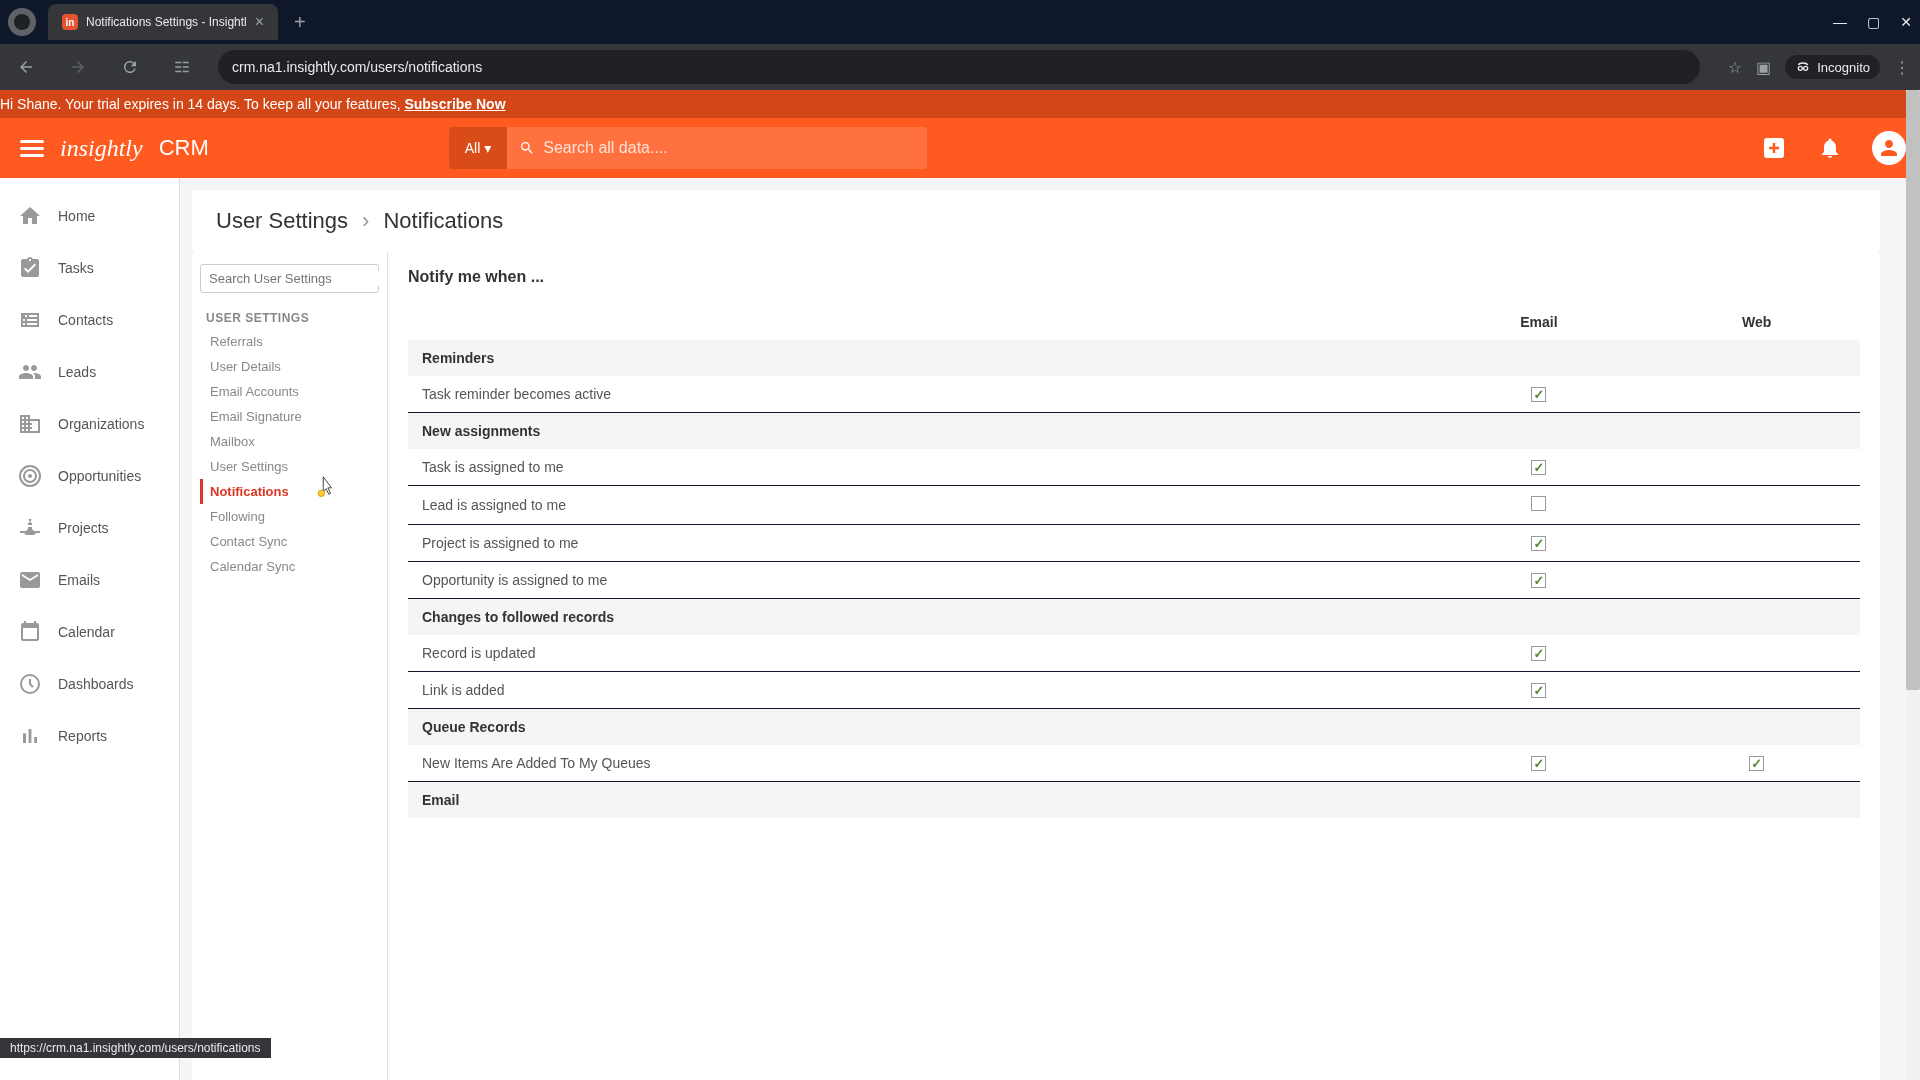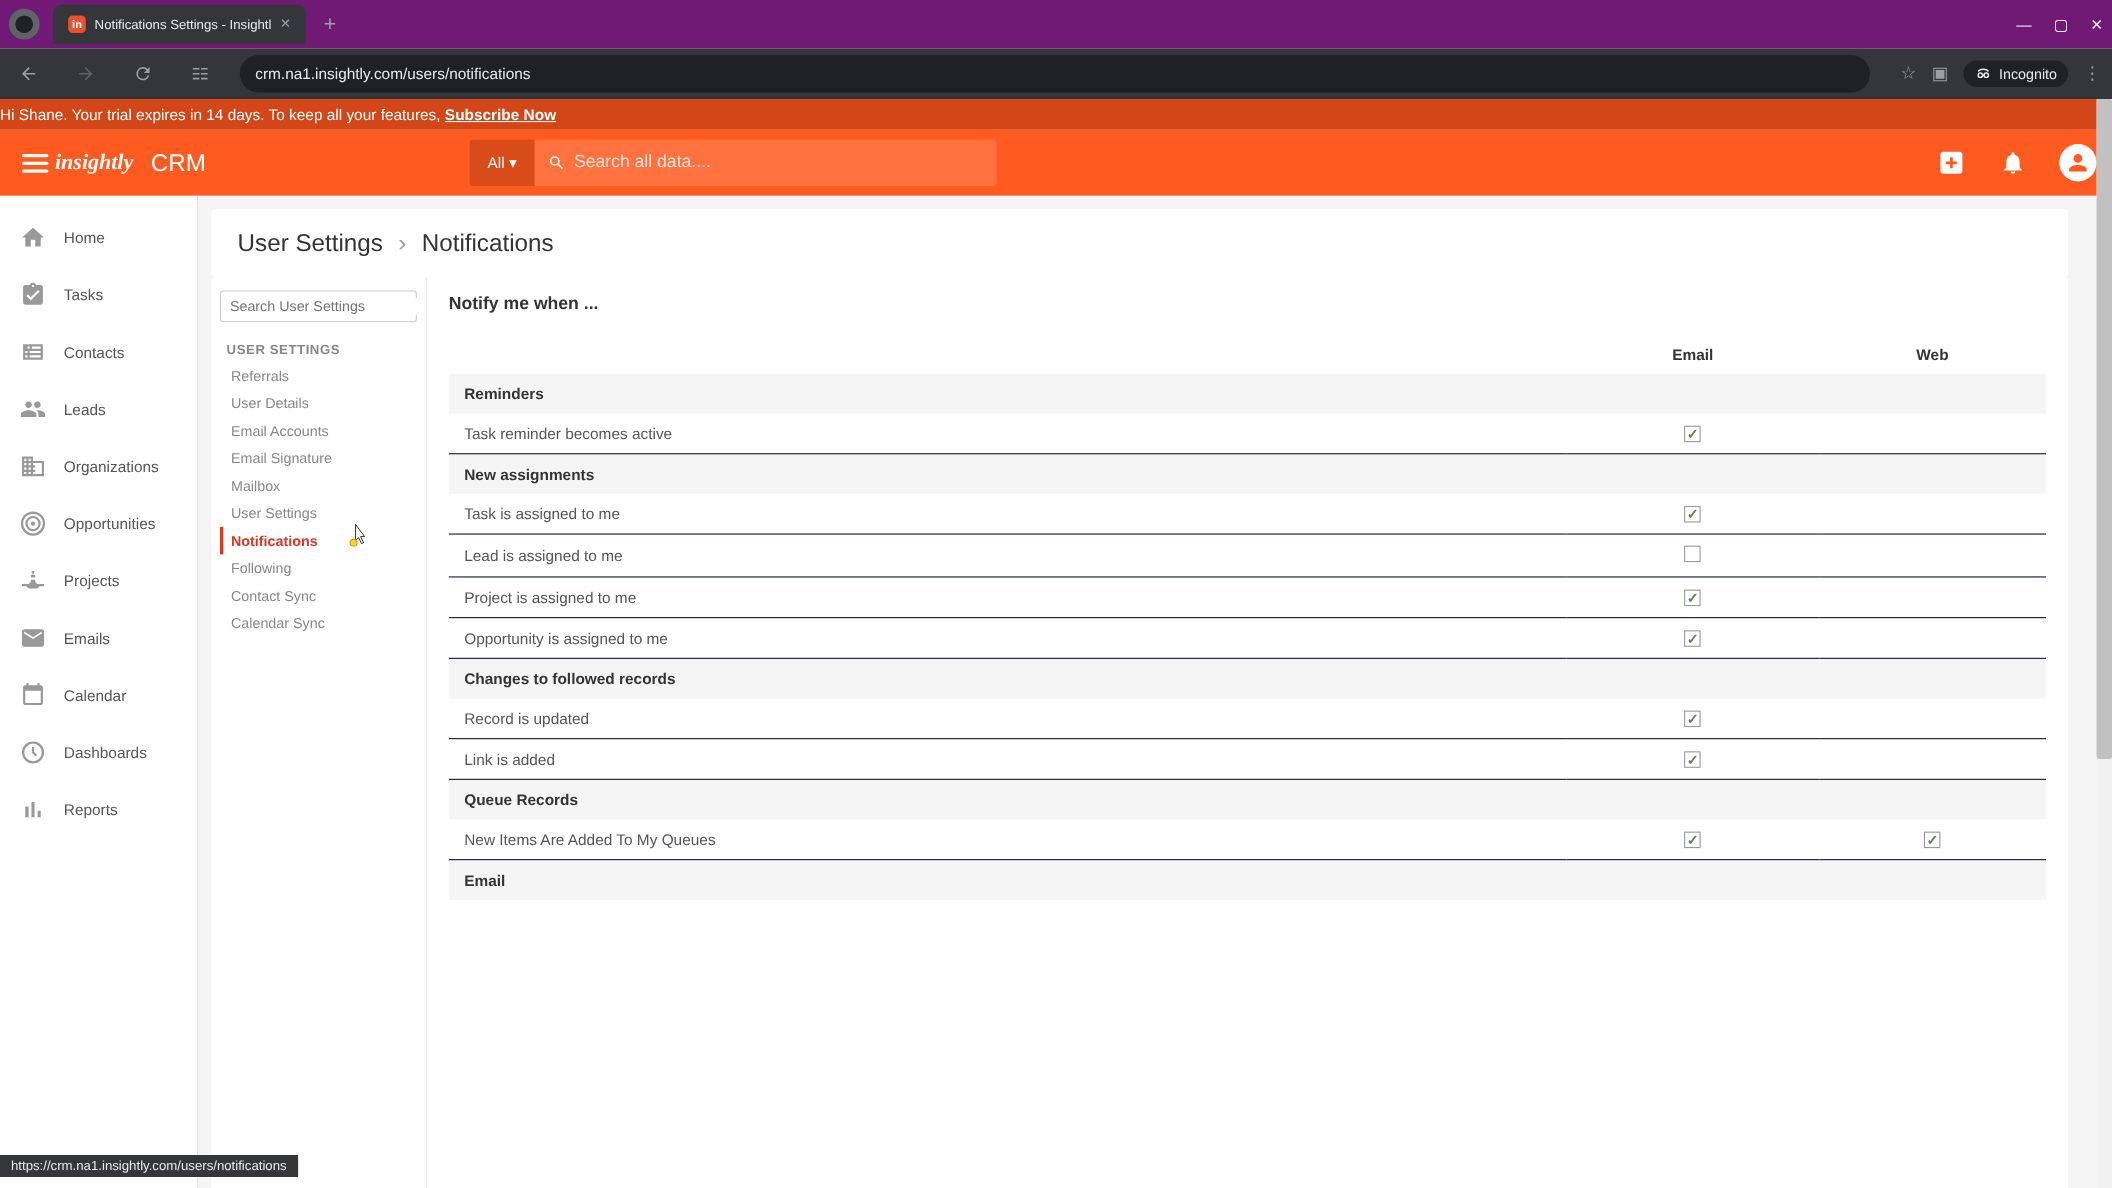--- a/index.html
+++ b/index.html
@@ -1,19 +1,19 @@
 <!DOCTYPE html>
 <html><head>
   <meta charset="utf-8">
   <style>
     * { margin: 0; padding: 0; box-sizing: border-box; font-family: Arial, sans-serif; }
     body { background: #f5f5f5; overflow: hidden; }
     
     
-    .browser-chrome { background: #701a75; height: 44px; display: flex; align-items: center; padding: 0 8px; }
+    .browser-chrome { background: #0f172a; height: 44px; display: flex; align-items: center; padding: 0 8px; }
     .tab-strip { display: flex; align-items: center; height: 100%; flex: 1; }
     .app-icon { width: 28px; height: 28px; background: #5f6368; border-radius: 50%; display: flex; align-items: center; justify-content: center; margin-right: 12px; }
     .app-icon-inner { width: 16px; height: 16px; background: #202124; border-radius: 50%; }
     .tab { display: flex; align-items: center; background: #35363a; padding: 0 14px; height: 36px; border-radius: 8px 8px 0 0; margin-right: 4px; max-width: 240px; }
     .tab-favicon { width: 16px; height: 16px; background: #e8532f; border-radius: 4px; margin-right: 8px; display: flex; align-items: center; justify-content: center; color: #fff; font-size: 10px; font-weight: bold; }
     .tab-title { color: #e8eaed; font-size: 12px; white-space: nowrap; overflow: hidden; text-overflow: ellipsis; flex: 1; }
     .tab-close { color: #9aa0a6; margin-left: 8px; font-size: 16px; cursor: pointer; }
     .new-tab { color: #9aa0a6; font-size: 20px; margin-left: 12px; cursor: pointer; }
     .window-controls { display: flex; gap: 20px; color: #e8eaed; }
     .window-controls span { cursor: pointer; font-size: 14px; }
@@ -27,21 +27,21 @@
     .incognito { display: flex; align-items: center; gap: 6px; background: #202124; border-radius: 16px; padding: 4px 10px; color: #e8eaed; font-size: 13px; }
     
     
     .subscribe-banner { background: #d34617; color: #fff; text-align: left; padding: 6px 0; font-size: 14px; }
     .subscribe-banner .sub-link { font-weight: bold; text-decoration: underline; cursor: pointer; }
     
     
     .app-header { background: #ff5a1f; height: 60px; display: flex; align-items: center; padding: 0 14px; }
     .hamburger { width: 36px; height: 36px; display: flex; flex-direction: column; justify-content: center; gap: 4px; cursor: pointer; padding: 6px; }
     .hamburger span { height: 3px; background: #fff; border-radius: 2px; }
-    .logo { color: #fff; font-size: 20px; font-weight: bold; font-style: italic; font-family: 'Brush Script MT', cursive; }
+    .logo { color: #fff; font-size: 24px; font-weight: normal; font-style: italic; margin-left: 10px; font-family: 'Brush Script MT', cursive; }
     .crm-label { color: #fff; font-size: 22px; margin-left: 16px; font-weight: 300; }
     .search-container { display: flex; margin-left: 240px; }
     .filter-dropdown { background: rgba(0,0,0,0.15); color: #fff; padding: 0 16px; display: flex; align-items: center; height: 42px; font-size: 14px; cursor: pointer; border-radius: 3px 0 0 3px; text-align: right; }
     .search-box { background: rgba(255,255,255,0.15); color: #fff; display: flex; align-items: center; width: 420px; height: 42px; padding: 0 12px; border-radius: 0 3px 3px 0; }
     .search-box-icon { margin-right: 8px; }
     .search-box-text { color: rgba(255,255,255,0.8); font-size: 16px; text-align: right; }
     .header-right { margin-left: auto; display: flex; gap: 28px; align-items: center; }
     .header-icon { width: 28px; height: 28px; color: #fff; cursor: pointer; display: flex; align-items: center; justify-content: center; }
     .header-icon.avatar { background: #fff; border-radius: 50%; width: 34px; height: 34px; color: #ff5a1f; }
     
@@ -70,21 +70,21 @@
     .section-title { font-size: 16px; font-weight: bold; margin-bottom: 18px; color: #333; }
     .notif-table { width: 100%; border-collapse: collapse; }
     .notif-table th { text-align: center; font-size: 14px; padding: 10px 22px; color: #333; font-weight: bold; }
     .notif-table th.label-col { text-align: left; width: 70%; }
     .notif-table tr.subheader td { background: #f5f5f5; font-weight: bold; padding: 10px 14px; font-size: 14px; color: #333; }
     .notif-table tr.row td { padding: 10px 14px; border-bottom: 1px solid #0f172a; font-size: 14px; color: #555; }
     .notif-table tr.row td.cb { text-align: center; }
     .cb-box { width: 15px; height: 15px; border: 1px solid #999; display: inline-flex; align-items: center; justify-content: center; background: #fff; }
     .cb-box.checked::after { content: "✓"; color: #5a8c3e; font-size: 13px; font-weight: bold; }
     
-    .status-bar { position: absolute; bottom: 10px; left: 0; background: #35363a; color: #e8eaed; font-size: 12px; padding: 3px 10px; }
+    .status-bar { position: absolute; bottom: 22px; left: 0; background: #35363a; color: #e8eaed; font-size: 12px; padding: 3px 10px; }
     
     
     .cursor { position: absolute; left: 315px; top: 475px; width: 22px; height: 22px; pointer-events: none; z-index: 9999; }
     
     
     .scrollbar { position: absolute; right: 0; top: 90px; width: 14px; height: calc(100vh - 90px); background: #f1f1f1; }
     .scroll-thumb { background: #c1c1c1; width: 14px; height: 600px; position: absolute; top: 0; border-radius: 2px; }
   </style>
 </head>
 <body>

